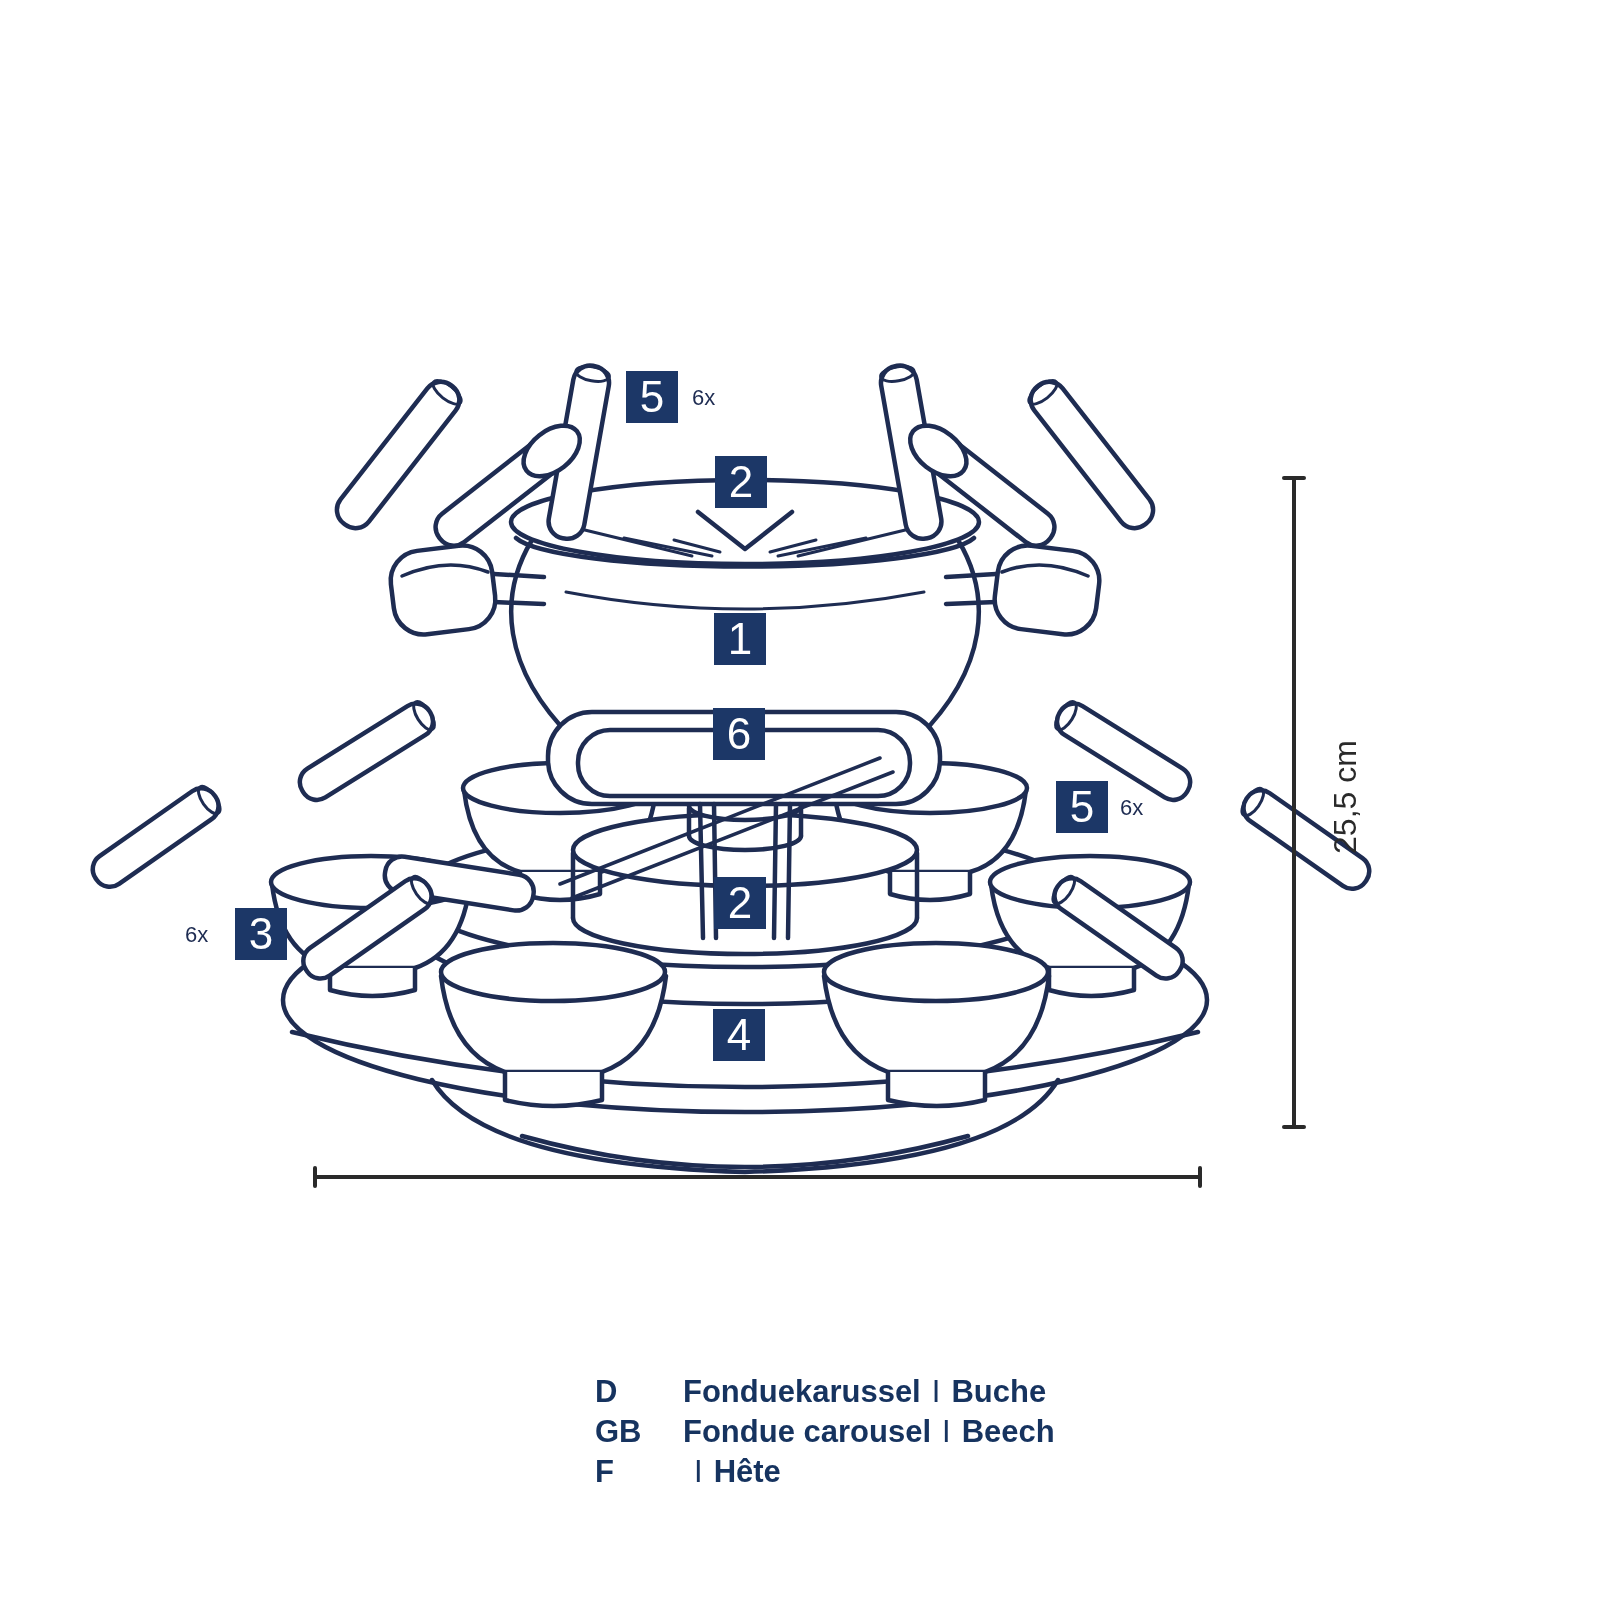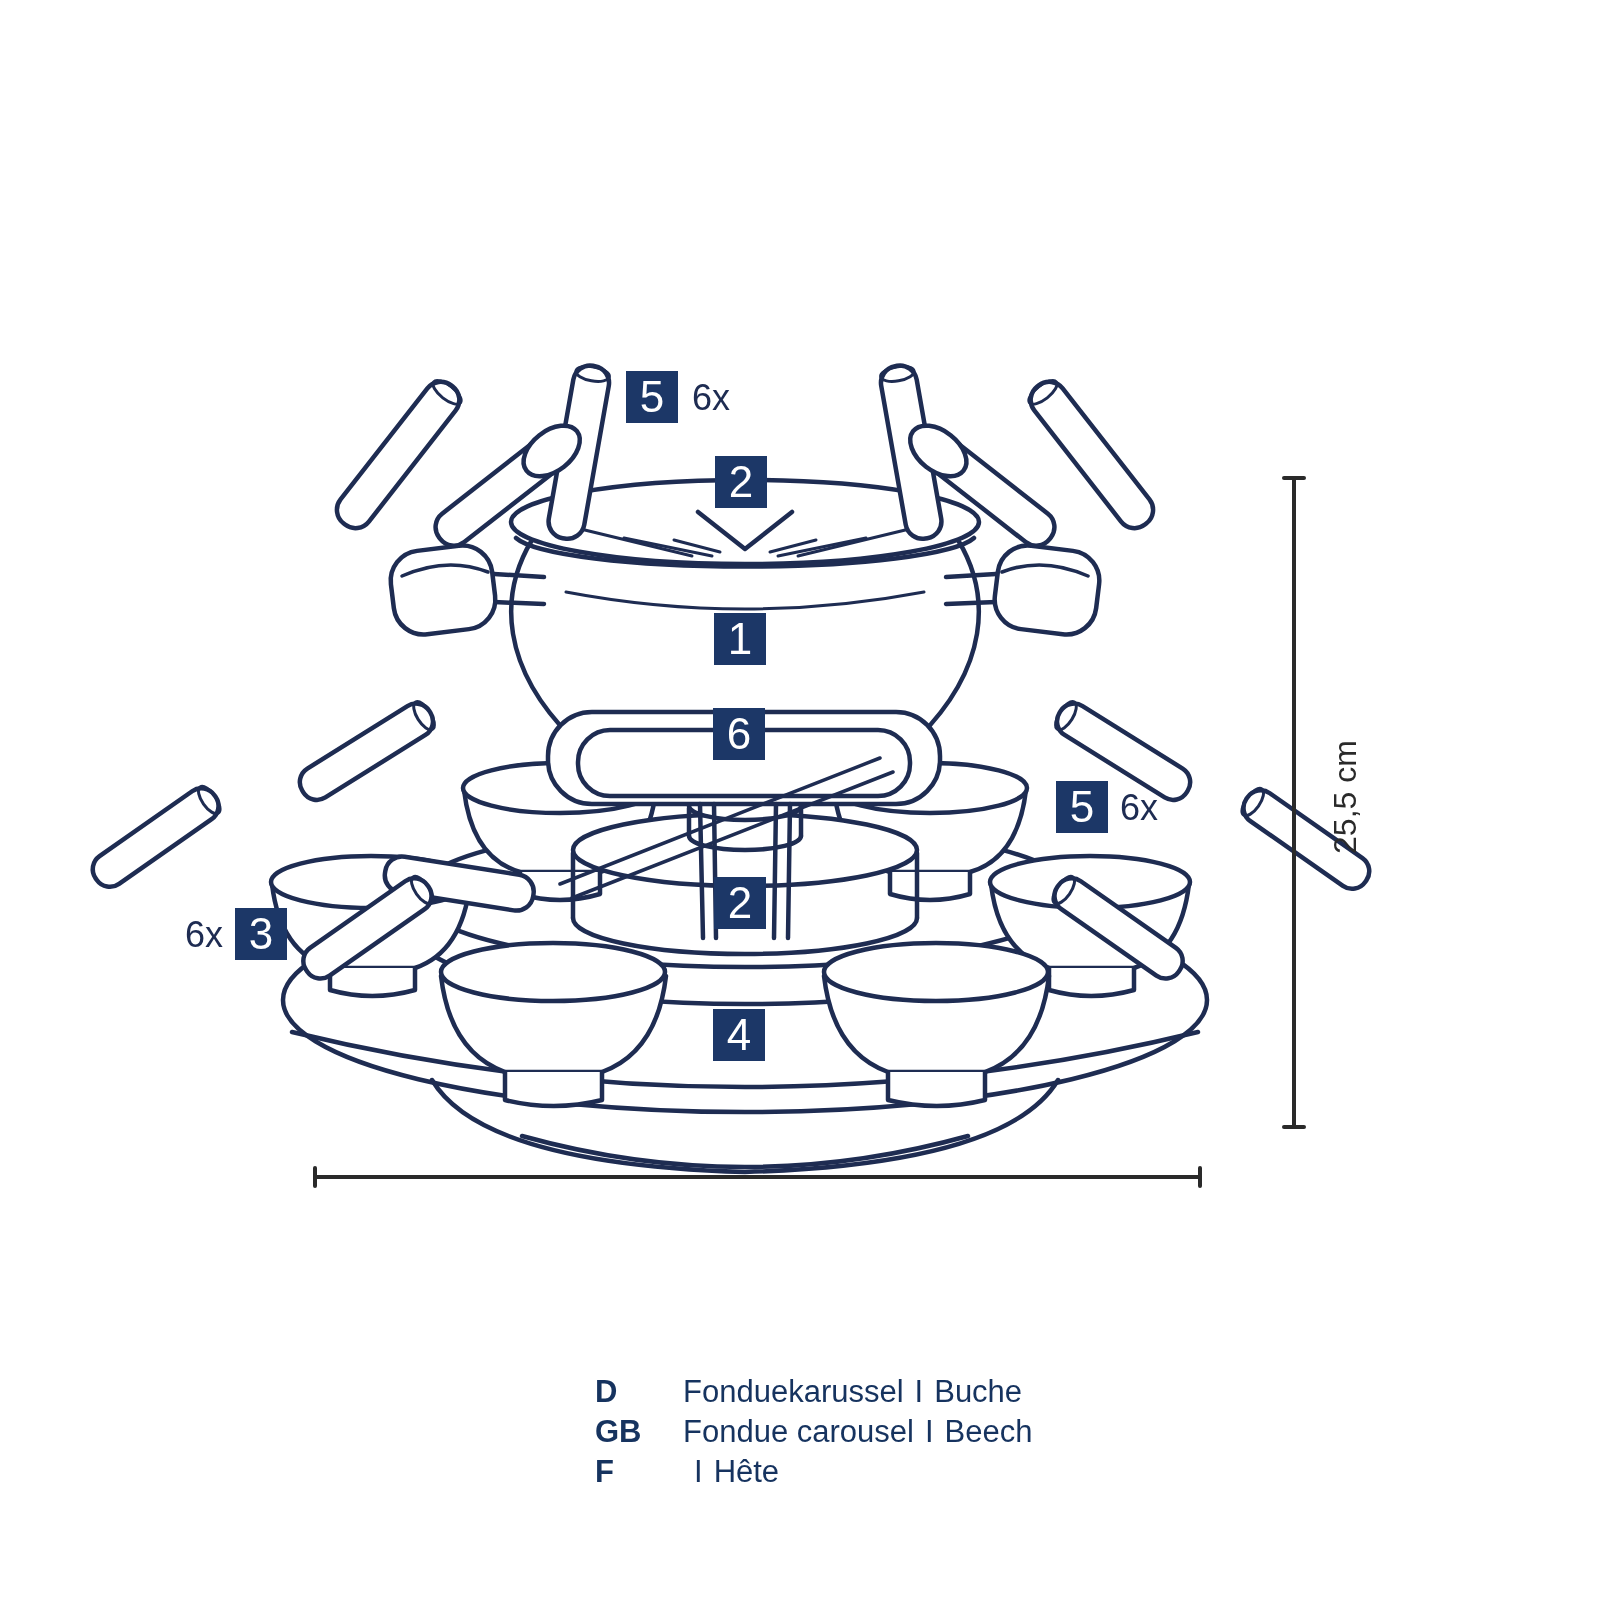--- a/index.html
+++ b/index.html
@@ -13,34 +13,34 @@
     position:relative;width:1600px;height:1600px;background:#fff;overflow:hidden;
     font-family:"Liberation Sans",sans-serif;
   }
   .drawing{position:absolute;left:0;top:0;}
   .badge{
     position:absolute;width:52px;height:52px;background:var(--badge);color:#fff;
     display:flex;align-items:center;justify-content:center;
     font-size:44px;line-height:1;font-weight:400;
   }
   .qty{
-    position:absolute;color:var(--line);font-size:36px;line-height:30px;white-space:nowrap;
+    position:absolute;color:var(--line);font-size:22px;line-height:30px;white-space:nowrap;
   }
   .dim-label{
     position:absolute;color:var(--dimension);font-size:32px;line-height:36px;text-align:center;
   }
   .dim-label.vertical{transform:rotate(-90deg);}
   .legend{
     position:absolute;left:595px;top:1372px;color:var(--legend);font-size:31px;line-height:40px;
   }
   .legend-row{display:flex;align-items:baseline;}
   .legend-code{width:88px;font-weight:bold;flex:none;}
-  .legend-name{font-weight:normal;white-space:pre;}
+  .legend-name{font-weight:bold;white-space:pre;}
   .legend-sep{margin:0 11px;font-weight:400;}
-  .legend-material{font-weight:400;white-space:pre;}
+  .legend-material{font-weight:700;white-space:pre;}
 </style>
 </head>
 <body>
 
 <div class="canvas">
 
   <svg class="drawing" width="1600" height="1600" viewBox="0 0 1600 1600">
     <g fill="none" stroke="var(--line)" stroke-width="4.5" stroke-linecap="round" stroke-linejoin="round">
 
       <g>

